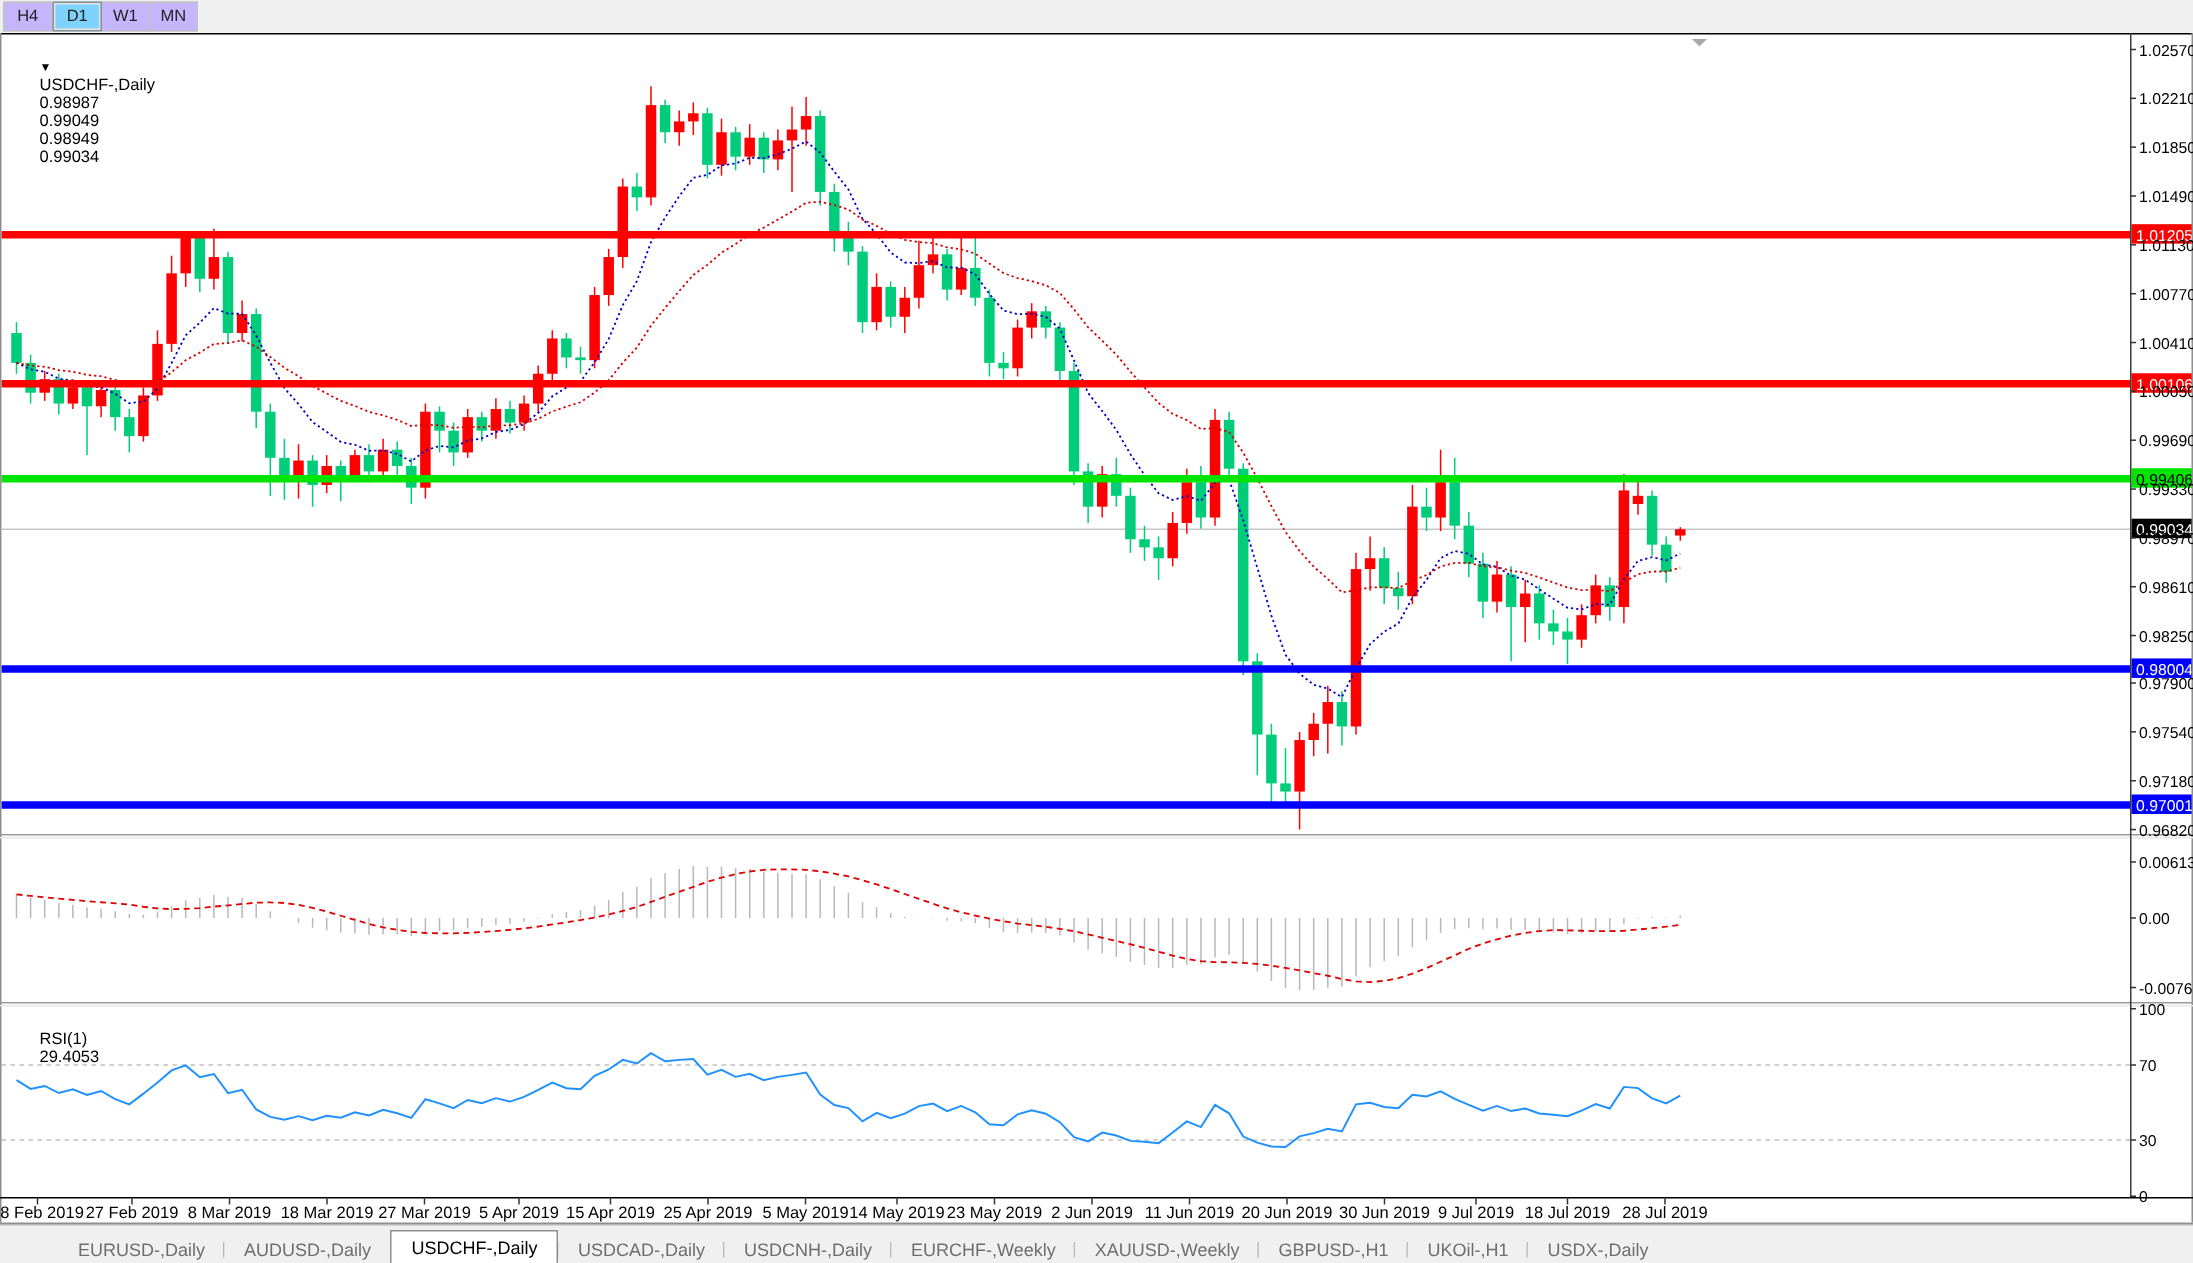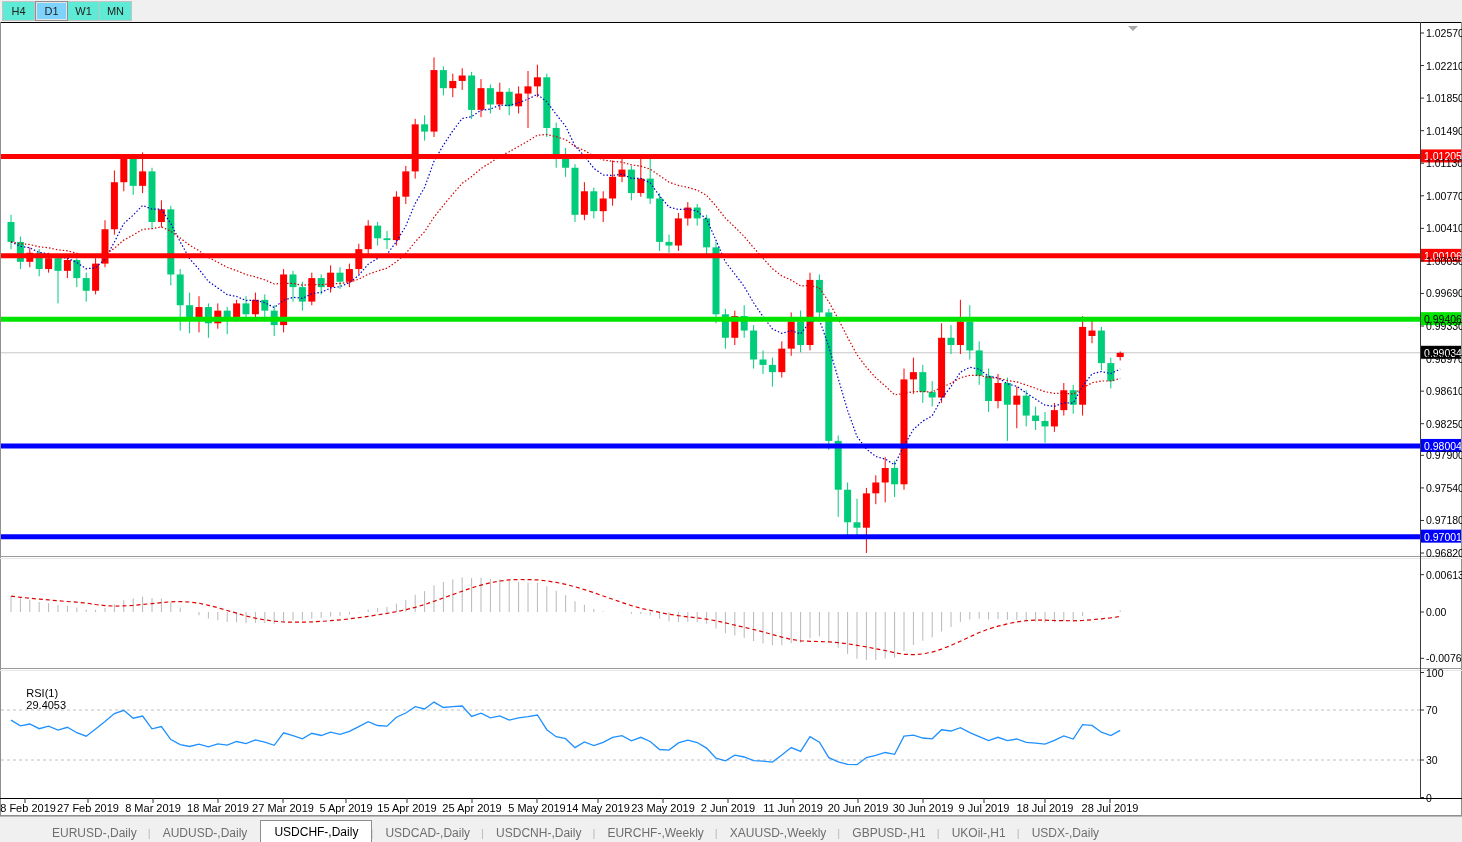--- a/index.html
+++ b/index.html
@@ -2,21 +2,21 @@
 <html><head>
 <meta charset="utf-8">
 <style>
   html,body{margin:0;padding:0;background:#fff;width:1462px;height:842px;overflow:hidden;
     font-family:"Liberation Sans",sans-serif;-webkit-font-smoothing:none;}
   #app{position:relative;width:1462px;height:842px;background:#fff;}
   
   #toolbar{position:absolute;left:0;top:0;width:1462px;height:22px;background:#f0f0f0;
     border-bottom:1px solid #d7d7d7;display:flex;align-items:flex-start;}
   .tfbtn{width:31px;height:18px;margin-top:1px;display:flex;align-items:center;justify-content:center;
-    font-size:11px;color:#222;background:#5eead4;border:1px solid #c3c3c3;border-left:none;cursor:default;}
+    font-size:11px;color:#222;background:#c4b5fd;border:1px solid #c3c3c3;border-left:none;cursor:default;}
   .tfbtn:first-child{border-left:1px solid #c3c3c3;margin-left:2px;}
   .tfbtn.active{background:#7dd3fc;border:1px solid #8f8f8f;box-shadow:inset 0 0 0 1px #e4e4e4;}
   
   #chartwrap{position:absolute;left:0;top:22px;width:1462px;height:794px;}
   svg text{font-family:"Liberation Sans",sans-serif;}
   .overlay{position:absolute;font-size:11px;color:#000;white-space:pre;z-index:5;}
   .overlay span{margin-right:4px;}
   #hdr-arrow{font-size:8px;position:relative;top:-1px;}
   
   #tabbar{position:absolute;left:0;top:816px;width:1462px;height:26px;background:#f0f0f0;
@@ -36,20 +36,28 @@
 
 <div id="app">
   <div id="toolbar">
       <div class="tfbtn">H4</div>
       <div class="tfbtn active">D1</div>
       <div class="tfbtn">W1</div>
       <div class="tfbtn">MN</div>
     </div>
 
   <div id="chartwrap">
+    <div class="overlay" style="left:8px;top:5px;">
+      <span id="hdr-arrow">▼</span>
+      <span>USDCHF-,Daily</span>
+      <span>0.98987</span>
+      <span>0.99049</span>
+      <span>0.98949</span>
+      <span>0.99034</span>
+    </div>
     <div class="overlay" style="left:8px;top:653px;">
       <span>RSI(1)</span>
       <span>29.4053</span>
     </div>
     <svg id="chartsvg" width="1462" height="794" viewBox="0 0 1462 794">
         <rect x="0" y="0" width="1462" height="794" fill="#ffffff"></rect>
         <line x1="1" y1="330.7958400000005" x2="1420" y2="330.7958400000005" stroke="#c6c6c6" stroke-width="1"></line>
         <g>
           <line x1="11" y1="192.78440000000006" x2="11" y2="227.1516000000003" stroke="#00cc7a" stroke-width="1"></line>
           <rect x="7.5" y="200.01960000000128" width="7" height="19.896799999999814" fill="#00cc7a"></rect>

